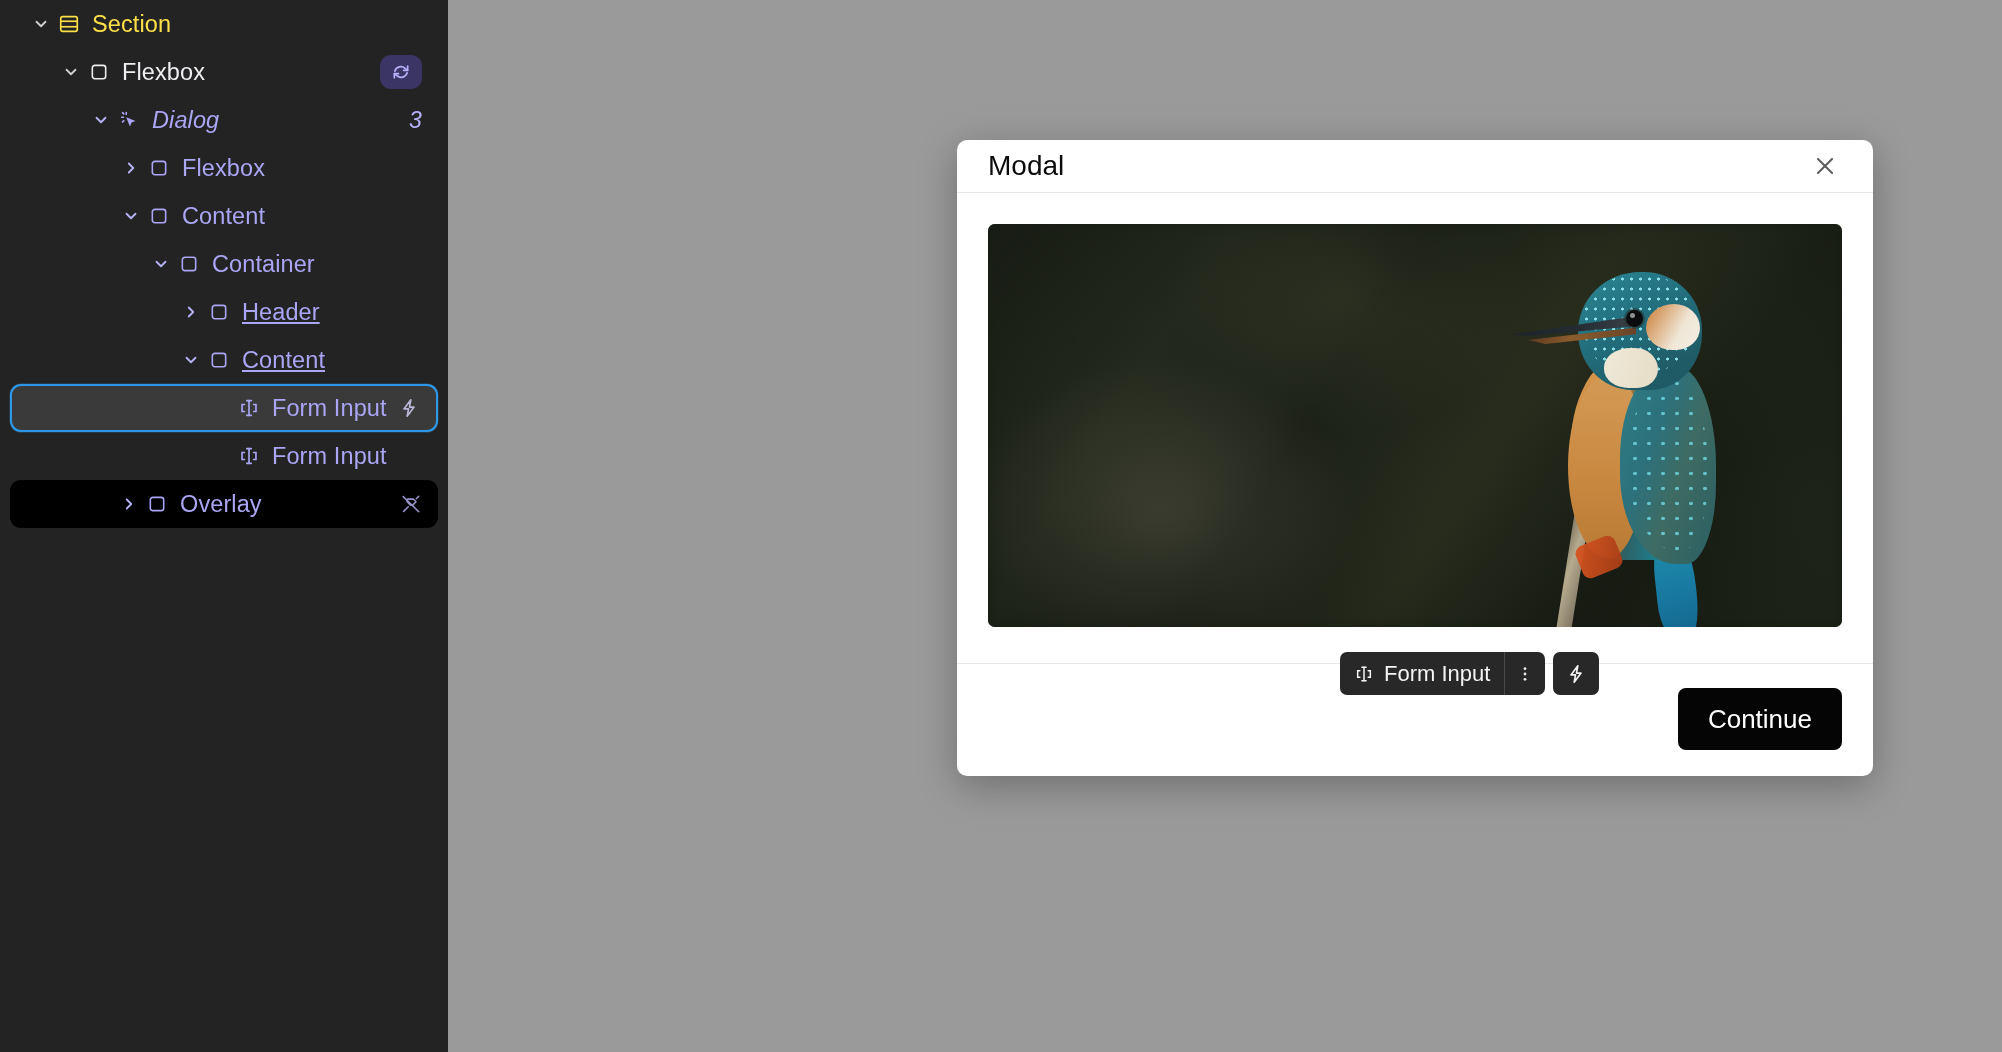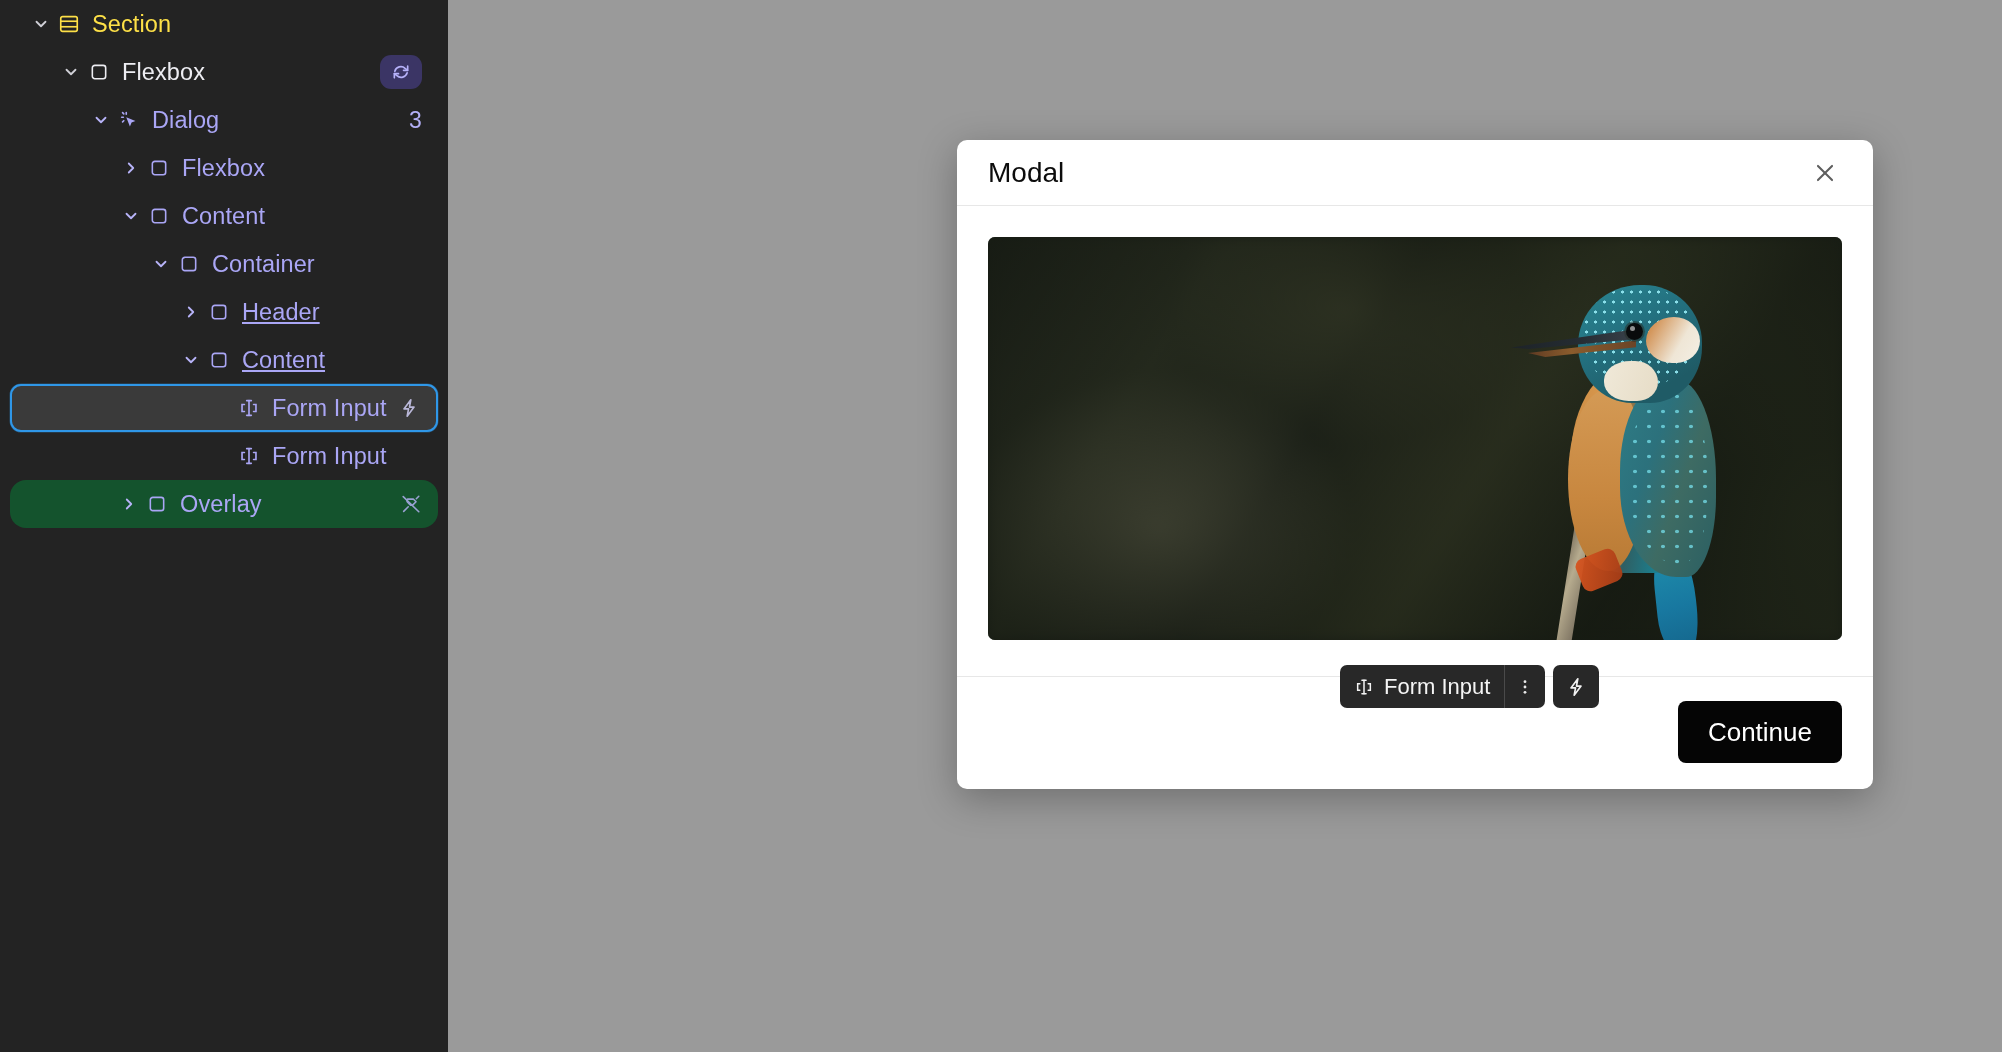--- a/index.html
+++ b/index.html
@@ -63,26 +63,26 @@
     margin-left: auto;
     display: flex;
     align-items: center;
     gap: 12px;
   }
   .row.selected {
     background: #3a3a3a;
     border: 2px solid #2f97e8;
     box-shadow: 0 0 0 0.5px rgba(47,151,232,0.4);
   }
-  .row.hovered { background: #14532d; border-radius: 16px; }
+  .row.hovered { background: #000000; }
 
   
   .ind0 { padding-left: 18px; }
   .ind1 { padding-left: 48px; }
-  .ind2 { padding-left: 78px; }
+  .ind2 { padding-left: 78px; font-style: italic; }
   .ind3 { padding-left: 108px; }
   .ind4 { padding-left: 138px; }
   .ind5 { padding-left: 168px; text-decoration: underline; }
   .ind6 { padding-left: 198px; }
   .row.selected.ind6 { padding-left: 196px; }
   .row.hovered.ind3 { padding-left: 106px; }
 
   .badge-refresh {
     width: 42px; height: 34px;
     border-radius: 11px;
@@ -126,21 +126,21 @@
     position: absolute;
     left: 509px;   
     top: 140px;
     width: 916px;
     background: #ffffff;
     border-radius: 10px;
     box-shadow: 0 10px 38px rgba(0,0,0,0.28);
     overflow: hidden;
   }
   .modal-header {
-    height: 66px;
+    height: 53px;
     display: flex;
     align-items: center;
     justify-content: space-between;
     padding: 0 31px;
     border-bottom: 1px solid #e7e7e7;
   }
   .modal-title {
     font-size: 28px;
     color: #0c0c0c;
     font-weight: 400;

